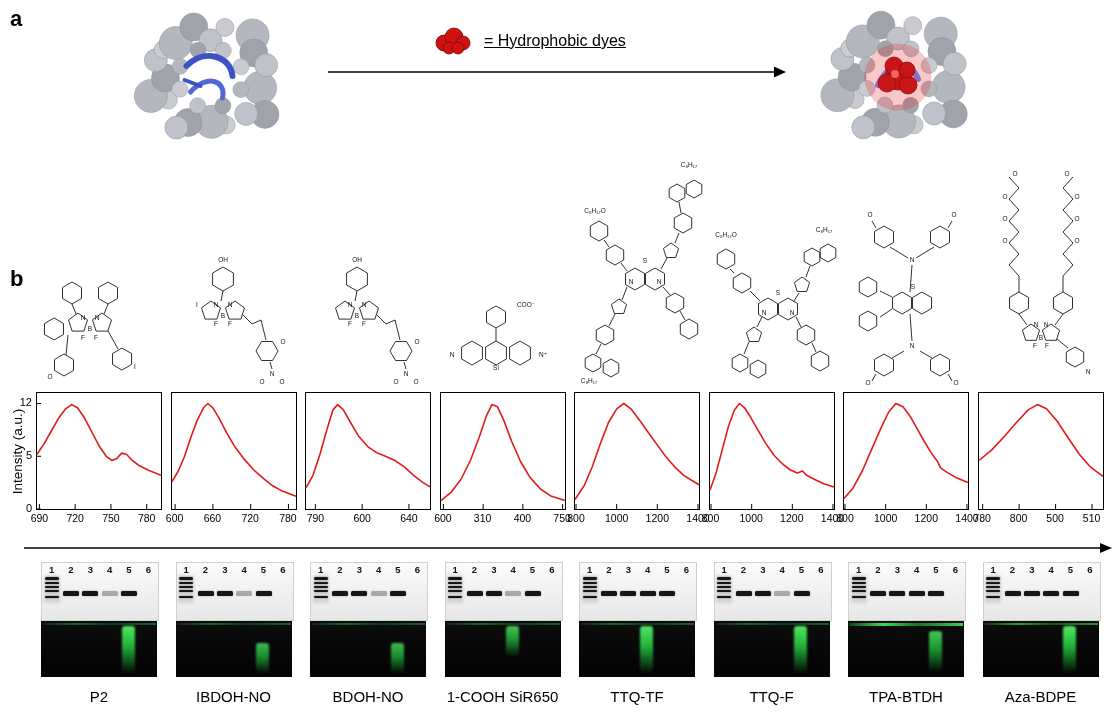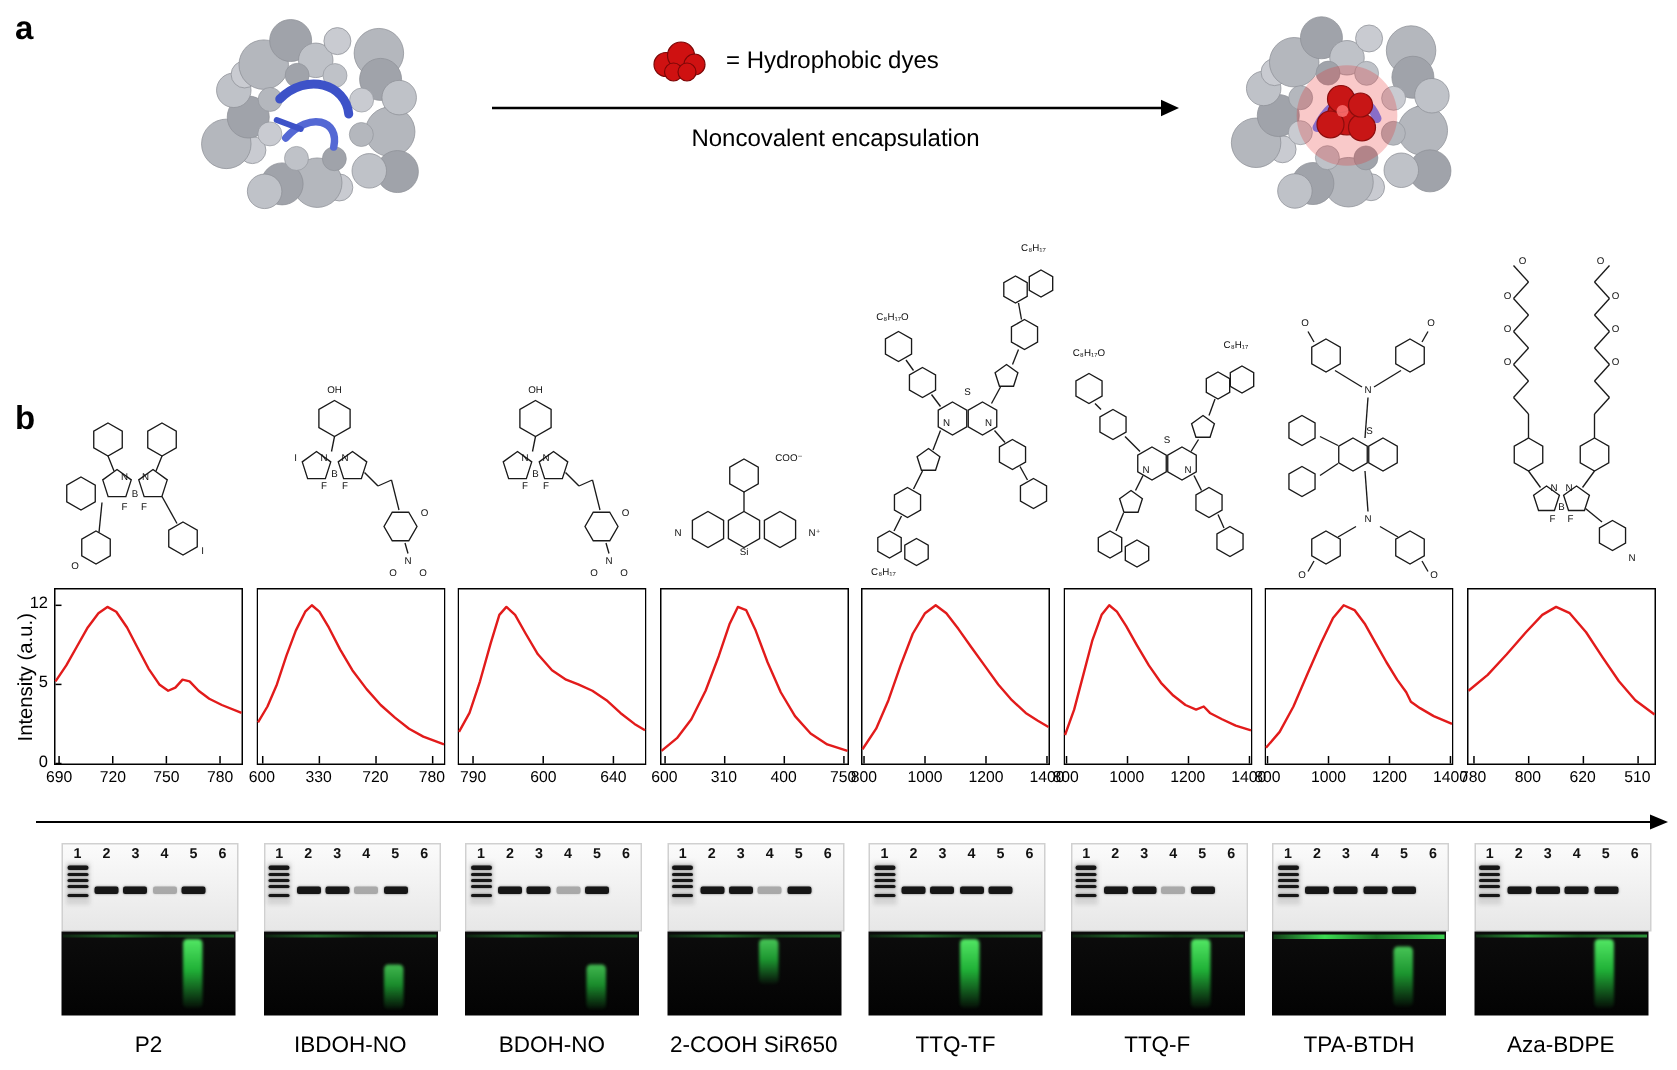--- a/index.html
+++ b/index.html
@@ -1,21 +1,21 @@
 <!DOCTYPE html>
 <html><head>
 <meta charset="utf-8">
 <style>
   html,body{margin:0;padding:0;background:#fff;}
   #figure{position:relative;width:1118px;height:713px;background:#fff;overflow:hidden;
           font-family:"Liberation Sans","DejaVu Sans",sans-serif;color:#000;}
   #figure svg text{font-family:"Liberation Sans","DejaVu Sans",sans-serif;}
   .abs{position:absolute;}
   .panel-label{position:absolute;font-size:22px;font-weight:600;}
-  .caption{position:absolute;font-size:16px;}
+  .caption{position:absolute;font-size:16px;text-decoration:underline;}
   .center{text-align:center;}
   .ylabel{position:absolute;left:-48px;top:444px;width:130px;text-align:center;
           font-size:13.5px;transform:rotate(-90deg);}
   .ytick{position:absolute;left:14px;width:18px;text-align:right;font-size:11px;}
   .xtick{position:absolute;width:34px;text-align:center;font-size:10.5px;}
   .xlabel-text{position:absolute;left:0;top:524px;width:1118px;text-align:center;font-size:15px;}
   .comp-label{position:absolute;top:688px;width:126px;text-align:center;font-size:15px;}
   .gel-white{position:absolute;width:116px;height:57px;border:1px solid #d0d0d0;
              background:linear-gradient(#fbfbfb,#e7e7e7);}
   .lane-num{position:absolute;top:1px;width:12px;text-align:center;font-size:9.5px;font-weight:700;color:#111;}
@@ -73,21 +73,20 @@
       <circle cx="24" cy="12" r="9" fill="#cf1111" stroke="#7d0707" stroke-width="0.8"></circle>
       <circle cx="33" cy="18" r="7" fill="#cf1111" stroke="#7d0707" stroke-width="0.8"></circle>
       <circle cx="19" cy="23" r="6" fill="#cf1111" stroke="#7d0707" stroke-width="0.8"></circle>
       <circle cx="28" cy="23" r="6" fill="#cf1111" stroke="#7d0707" stroke-width="0.8"></circle>
     </svg>
   <span class="caption" style="left:484px;top:32px">= Hydrophobic dyes</span>
   <svg id="arrow-a" class="abs" style="left:328px;top:62px" width="458" height="20">
       <line x1="0" y1="10" x2="446" y2="10" stroke="#000" stroke-width="1.6"></line>
       <polygon points="446,4.5 458,10 446,15.5" fill="#000"></polygon>
     </svg>
-  <span class="caption center" style="left:328px;top:84px;width:458px">Noncovalent encapsulation</span>
   <svg id="protein-right" class="abs" style="left:808px;top:0px" width="180" height="150">
       <circle cx="141.8" cy="78" r="9" fill="#c9cbd1" stroke="#8d9097" stroke-width="0.5"></circle>
       <circle cx="140.53358064436412" cy="87.06117928884056" r="16.5" fill="#b4b7bd" stroke="#8d9097" stroke-width="0.5"></circle>
       <circle cx="145.29803958942153" cy="113.91479855787392" r="14" fill="#a0a3aa" stroke="#8d9097" stroke-width="0.5"></circle>
       <circle cx="126.19376333916155" cy="113.4943521077567" r="11.5" fill="#bfc2c8" stroke="#8d9097" stroke-width="0.5"></circle>
       <circle cx="106.03853702344051" cy="124.80540317360274" r="9" fill="#c9cbd1" stroke="#8d9097" stroke-width="0.5"></circle>
       <circle cx="91" cy="121.48" r="16.5" fill="#b4b7bd" stroke="#8d9097" stroke-width="0.5"></circle>
       <circle cx="67.28096554254051" cy="122.3535435477095" r="14" fill="#a0a3aa" stroke="#8d9097" stroke-width="0.5"></circle>
       <circle cx="55.27670757897187" cy="127.30333365100832" r="11.5" fill="#bfc2c8" stroke="#8d9097" stroke-width="0.5"></circle>
       <circle cx="47.065468108521536" cy="99.51469883828733" r="9" fill="#c9cbd1" stroke="#8d9097" stroke-width="0.5"></circle>
@@ -126,21 +125,21 @@
   <span class="ytick" style="top:449px">5</span>
   <span class="ytick" style="top:502px">0</span>
   <svg id="arrow-x" class="abs" style="left:24px;top:540px" width="1088" height="16">
       <line x1="0" y1="8" x2="1076" y2="8" stroke="#000" stroke-width="1.4"></line>
       <polygon points="1076,3 1088,8 1076,13" fill="#000"></polygon>
     </svg>
 
   <span class="comp-label" style="left: 36px;">P2</span>
   <span class="comp-label" style="left: 170.5px;">IBDOH-NO</span>
   <span class="comp-label" style="left: 305px;">BDOH-NO</span>
-  <span class="comp-label" style="left: 439.5px;">2-COOH SiR650</span>
+  <span class="comp-label" style="left: 439.5px;">1-COOH SiR650</span>
   <span class="comp-label" style="left: 574px;">TTQ-TF</span>
   <span class="comp-label" style="left: 708.5px;">TTQ-F</span>
   <span class="comp-label" style="left: 843px;">TPA-BTDH</span>
   <span class="comp-label" style="left: 977.5px;">Aza-BDPE</span>
 <svg width="126" height="118" class="abs" style="left:36px;top:392px">
       <rect x="0.5" y="0.5" width="125" height="117" fill="#fff" stroke="#000" stroke-width="1"></rect>
       <polyline points="1.0,62.2 8.2,51.6 15.3,39.0 22.5,26.3 29.6,16.8 35.6,12.6 41.5,15.8 48.7,26.3 55.8,40.0 63.0,53.7 70.2,64.3 76.1,68.5 80.9,66.4 85.7,61.1 90.4,62.2 96.4,68.5 103.5,73.8 111.9,78.0 125.0,83.3" fill="none" stroke="#e21b1b" stroke-width="1.6" stroke-linejoin="round"></polyline>
       <line x1="3.3846153846153846" y1="117" x2="3.3846153846153846" y2="112" stroke="#000" stroke-width="1"></line>
       <line x1="39.15384615384615" y1="117" x2="39.15384615384615" y2="112" stroke="#000" stroke-width="1"></line>
       <line x1="74.92307692307692" y1="117" x2="74.92307692307692" y2="112" stroke="#000" stroke-width="1"></line>
@@ -155,21 +154,21 @@
     <span class="xtick" style="left:129.7px;top:512px">780</span>
     <svg width="126" height="118" class="abs" style="left:170.5px;top:392px">
       <rect x="0.5" y="0.5" width="125" height="117" fill="#fff" stroke="#000" stroke-width="1"></rect>
       <polyline points="1.0,89.6 7.3,79.0 13.6,64.3 19.9,45.3 26.2,28.4 32.5,15.8 36.9,11.5 41.9,15.8 48.2,26.3 55.8,41.1 63.9,54.8 73.4,67.4 82.8,78.0 92.3,86.4 101.7,93.8 111.2,99.1 125.0,104.3" fill="none" stroke="#e21b1b" stroke-width="1.6" stroke-linejoin="round"></polyline>
       <line x1="4.147208121827411" y1="117" x2="4.147208121827411" y2="112" stroke="#000" stroke-width="1"></line>
       <line x1="41.91370558375635" y1="117" x2="41.91370558375635" y2="112" stroke="#000" stroke-width="1"></line>
       <line x1="79.68020304568527" y1="117" x2="79.68020304568527" y2="112" stroke="#000" stroke-width="1"></line>
       <line x1="117.44670050761422" y1="117" x2="117.44670050761422" y2="112" stroke="#000" stroke-width="1"></line>
     </svg>
     <span class="xtick" style="left:157.6px;top:512px">600</span>
-    <span class="xtick" style="left:195.4px;top:512px">330</span>
+    <span class="xtick" style="left:195.4px;top:512px">660</span>
     <span class="xtick" style="left:233.2px;top:512px">720</span>
     <span class="xtick" style="left:270.9px;top:512px">780</span>
     <svg width="126" height="118" class="abs" style="left:305px;top:392px">
       <rect x="0.5" y="0.5" width="125" height="117" fill="#fff" stroke="#000" stroke-width="1"></rect>
       <polyline points="1.0,95.9 8.0,83.3 15.0,62.2 22.1,36.9 27.9,17.9 32.6,12.6 38.4,17.9 45.5,30.5 53.6,44.2 63.0,54.8 72.4,61.1 80.5,64.3 89.9,68.5 99.3,74.8 108.6,83.3 118.0,90.6 125.0,94.9" fill="none" stroke="#e21b1b" stroke-width="1.6" stroke-linejoin="round"></polyline>
       <line x1="10.358490566037736" y1="117" x2="10.358490566037736" y2="112" stroke="#000" stroke-width="1"></line>
       <line x1="57.15094339622642" y1="117" x2="57.15094339622642" y2="112" stroke="#000" stroke-width="1"></line>
       <line x1="103.9433962264151" y1="117" x2="103.9433962264151" y2="112" stroke="#000" stroke-width="1"></line>
     </svg>
     <span class="xtick" style="left:298.4px;top:512px">790</span>
@@ -226,21 +225,21 @@
     <svg width="126" height="118" class="abs" style="left:977.5px;top:392px">
       <rect x="0.5" y="0.5" width="125" height="117" fill="#fff" stroke="#000" stroke-width="1"></rect>
       <polyline points="1.0,68.5 13.8,57.9 26.5,44.2 39.3,29.5 50.2,17.9 59.4,12.6 68.5,16.8 79.4,29.5 90.4,46.3 101.3,62.2 112.2,74.8 125.0,84.3" fill="none" stroke="#e21b1b" stroke-width="1.6" stroke-linejoin="round"></polyline>
       <line x1="4.647058823529411" y1="117" x2="4.647058823529411" y2="112" stroke="#000" stroke-width="1"></line>
       <line x1="41.11764705882353" y1="117" x2="41.11764705882353" y2="112" stroke="#000" stroke-width="1"></line>
       <line x1="77.58823529411765" y1="117" x2="77.58823529411765" y2="112" stroke="#000" stroke-width="1"></line>
       <line x1="114.05882352941177" y1="117" x2="114.05882352941177" y2="112" stroke="#000" stroke-width="1"></line>
     </svg>
     <span class="xtick" style="left:965.1px;top:512px">780</span>
     <span class="xtick" style="left:1001.6px;top:512px">800</span>
-    <span class="xtick" style="left:1038.1px;top:512px">620</span>
+    <span class="xtick" style="left:1038.1px;top:512px">500</span>
     <span class="xtick" style="left:1074.6px;top:512px">510</span>
     <svg width="130" height="112" class="abs" style="left:34px;top:277px">
       <polygon points="38.0,5.0 47.5,10.5 47.5,21.5 38.0,27.0 28.5,21.5 28.5,10.5" fill="none" stroke="#1a1a1a" stroke-width="0.9"></polygon>
       <polygon points="74.0,5.0 83.5,10.5 83.5,21.5 74.0,27.0 64.5,21.5 64.5,10.5" fill="none" stroke="#1a1a1a" stroke-width="0.9"></polygon>
       <polygon points="20.0,41.0 29.5,46.5 29.5,57.5 20.0,63.0 10.5,57.5 10.5,46.5" fill="none" stroke="#1a1a1a" stroke-width="0.9"></polygon>
       <polygon points="44.0,36.0 53.5,42.9 49.9,54.1 38.1,54.1 34.5,42.9" fill="none" stroke="#1a1a1a" stroke-width="0.9"></polygon>
       <polygon points="68.0,36.0 77.5,42.9 73.9,54.1 62.1,54.1 58.5,42.9" fill="none" stroke="#1a1a1a" stroke-width="0.9"></polygon>
       <polygon points="30.0,77.0 39.5,82.5 39.5,93.5 30.0,99.0 20.5,93.5 20.5,82.5" fill="none" stroke="#1a1a1a" stroke-width="0.9"></polygon>
       <polygon points="88.0,71.0 97.5,76.5 97.5,87.5 88.0,93.0 78.5,87.5 78.5,76.5" fill="none" stroke="#1a1a1a" stroke-width="0.9"></polygon>
       <line x1="38" y1="27" x2="42" y2="37" stroke="#1a1a1a" stroke-width="0.9"></line>

